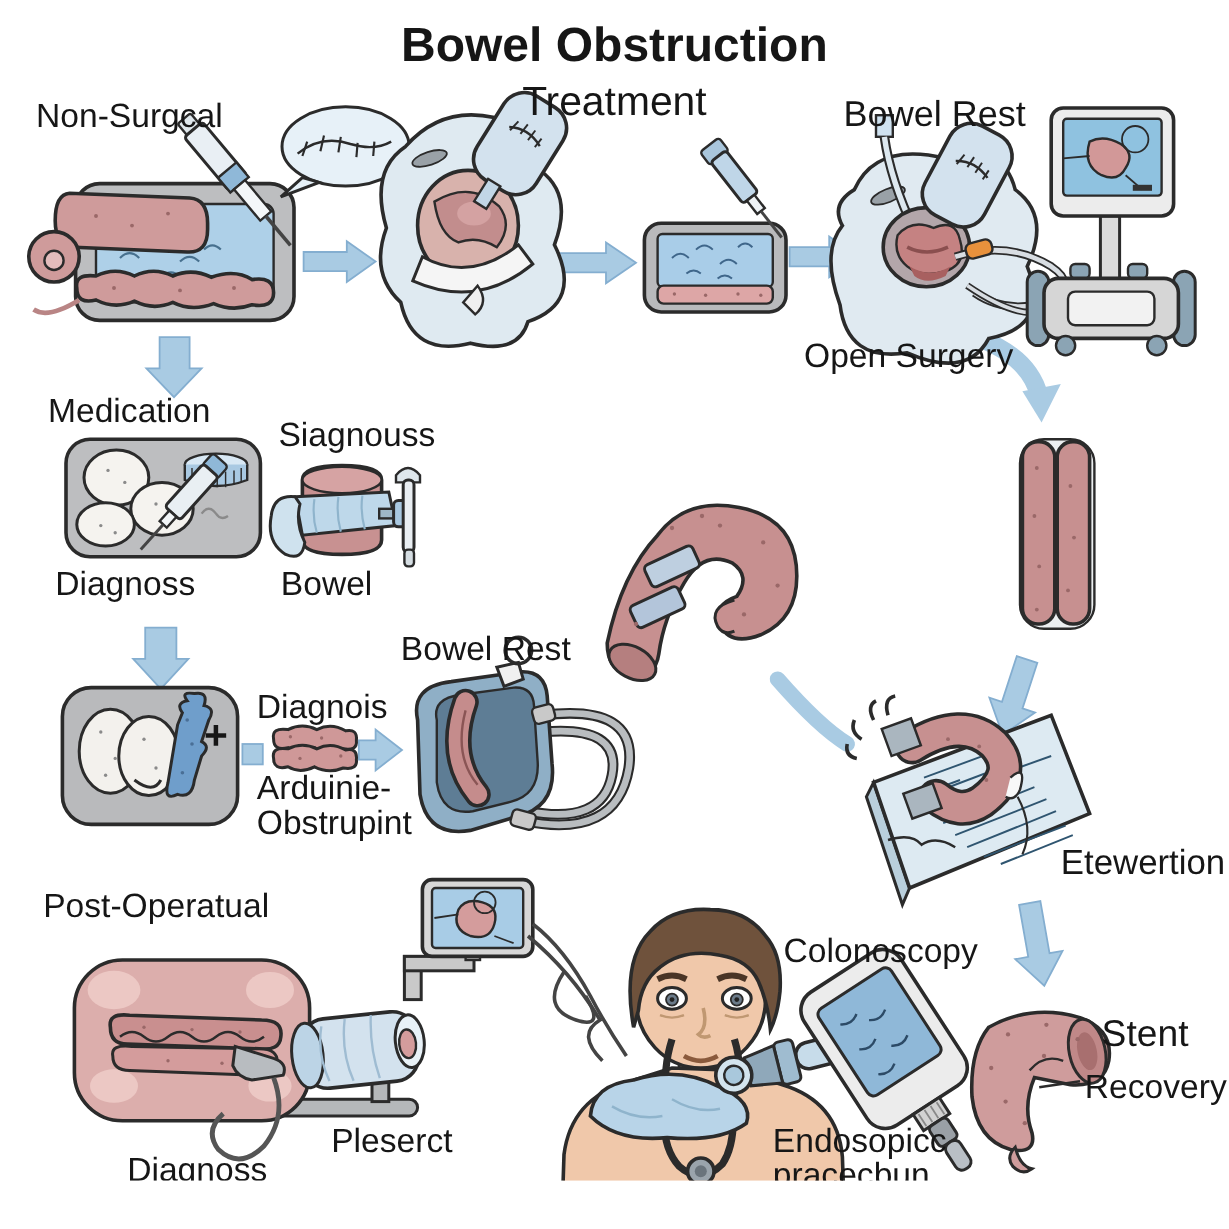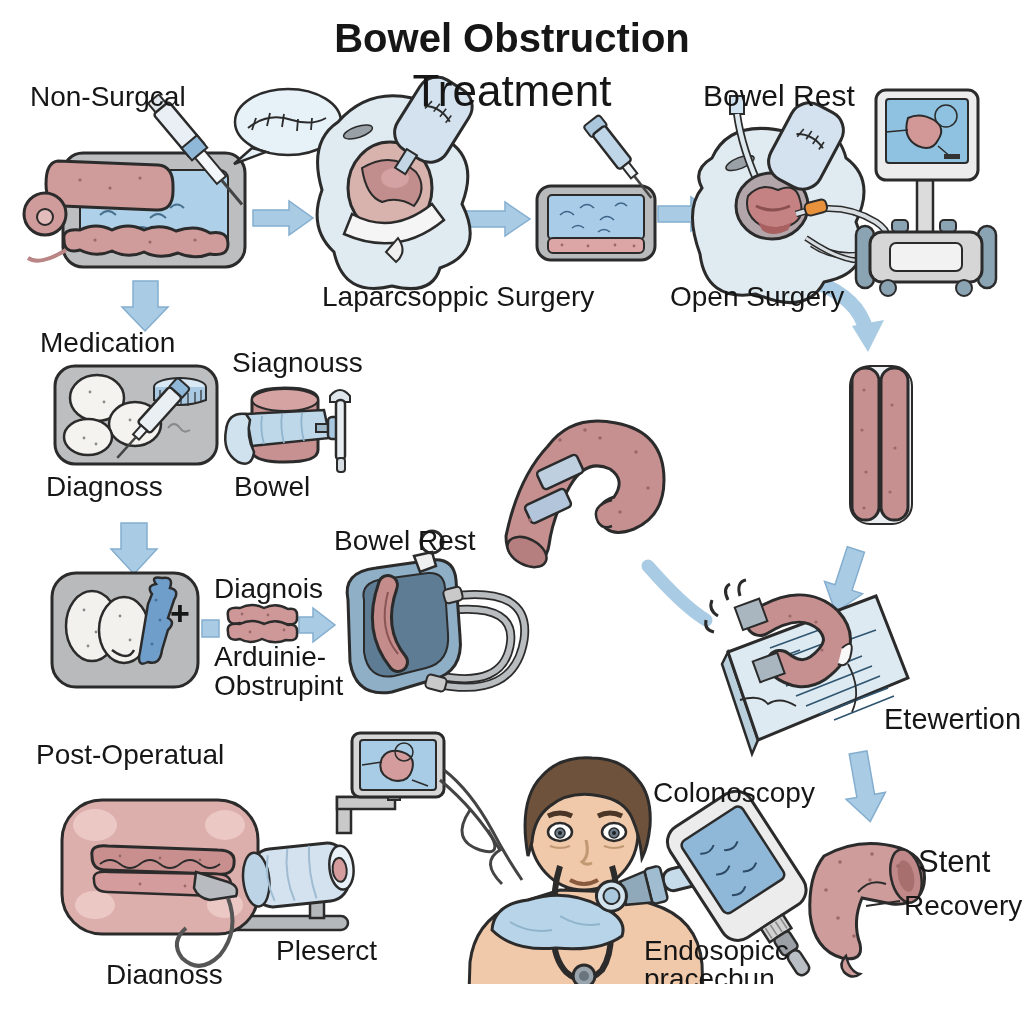--- a/index.html
+++ b/index.html
@@ -1,21 +1,21 @@
 <!DOCTYPE html>
 <html><head>
 <meta charset="utf-8">
 <style>
   html,body{margin:0;padding:0;background:#fff;}
   .stage{position:relative;width:1024px;height:984px;background:#ffffff;overflow:hidden;
          font-family:"Liberation Sans", sans-serif;color:#161616;}
   .stage svg{position:absolute;left:0;top:0;}
   .lbl{position:absolute;font-size:28px;line-height:1.04;white-space:nowrap;color:#161616;}
   .lbl.big{font-size:40px;font-weight:bold;}
-  .lbl.sub{font-size:44px;}
+  .lbl.sub{font-size:34px;}
   .lbl.s30{font-size:30px;}
   .lbl.s31{font-size:31px;}
   .lbl.s27{font-size:29px;}
   .lbl.plus{font-size:34px;font-weight:bold;}
   .center{transform:translateX(-50%);}
 </style>
 </head>
 <body>
 
 <div class="stage">
@@ -480,21 +480,20 @@
         </g>
     <line x1="866" y1="906" x2="900" y2="901" stroke="#2b2b2b" stroke-width="2"></line>
   </g>
 </svg>
 
   <div class="lbl big center" style="left:512px;top:18px;">Bowel Obstruction</div>
   <div class="lbl sub center" style="left:512px;top:68px;">Treatment</div>
 
   <div class="lbl" style="left:30px;top:82px;">Non-Surgcal</div>
   <div class="lbl s30" style="left:703px;top:80px;">Bowel Rest</div>
-  <div class="lbl" style="left:322px;top:282px;">Laparcsoppic Surgery</div>
   <div class="lbl" style="left:670px;top:282px;">Open Surgery</div>
   <div class="lbl" style="left:40px;top:328px;">Medication</div>
   <div class="lbl" style="left:232px;top:348px;">Siagnouss</div>
   <div class="lbl" style="left:46px;top:472px;">Diagnoss</div>
   <div class="lbl" style="left:234px;top:472px;">Bowel</div>
   <div class="lbl" style="left:214px;top:574px;">Diagnois</div>
   <div class="lbl" style="left:214px;top:642px;text-align:center;">Arduinie-</div>
   <div class="lbl" style="left:214px;top:671px;">Obstrupint</div>
   <div class="lbl plus" style="left:170px;top:596px;">+</div>
   <div class="lbl" style="left:334px;top:526px;">Bowel Rest</div>

